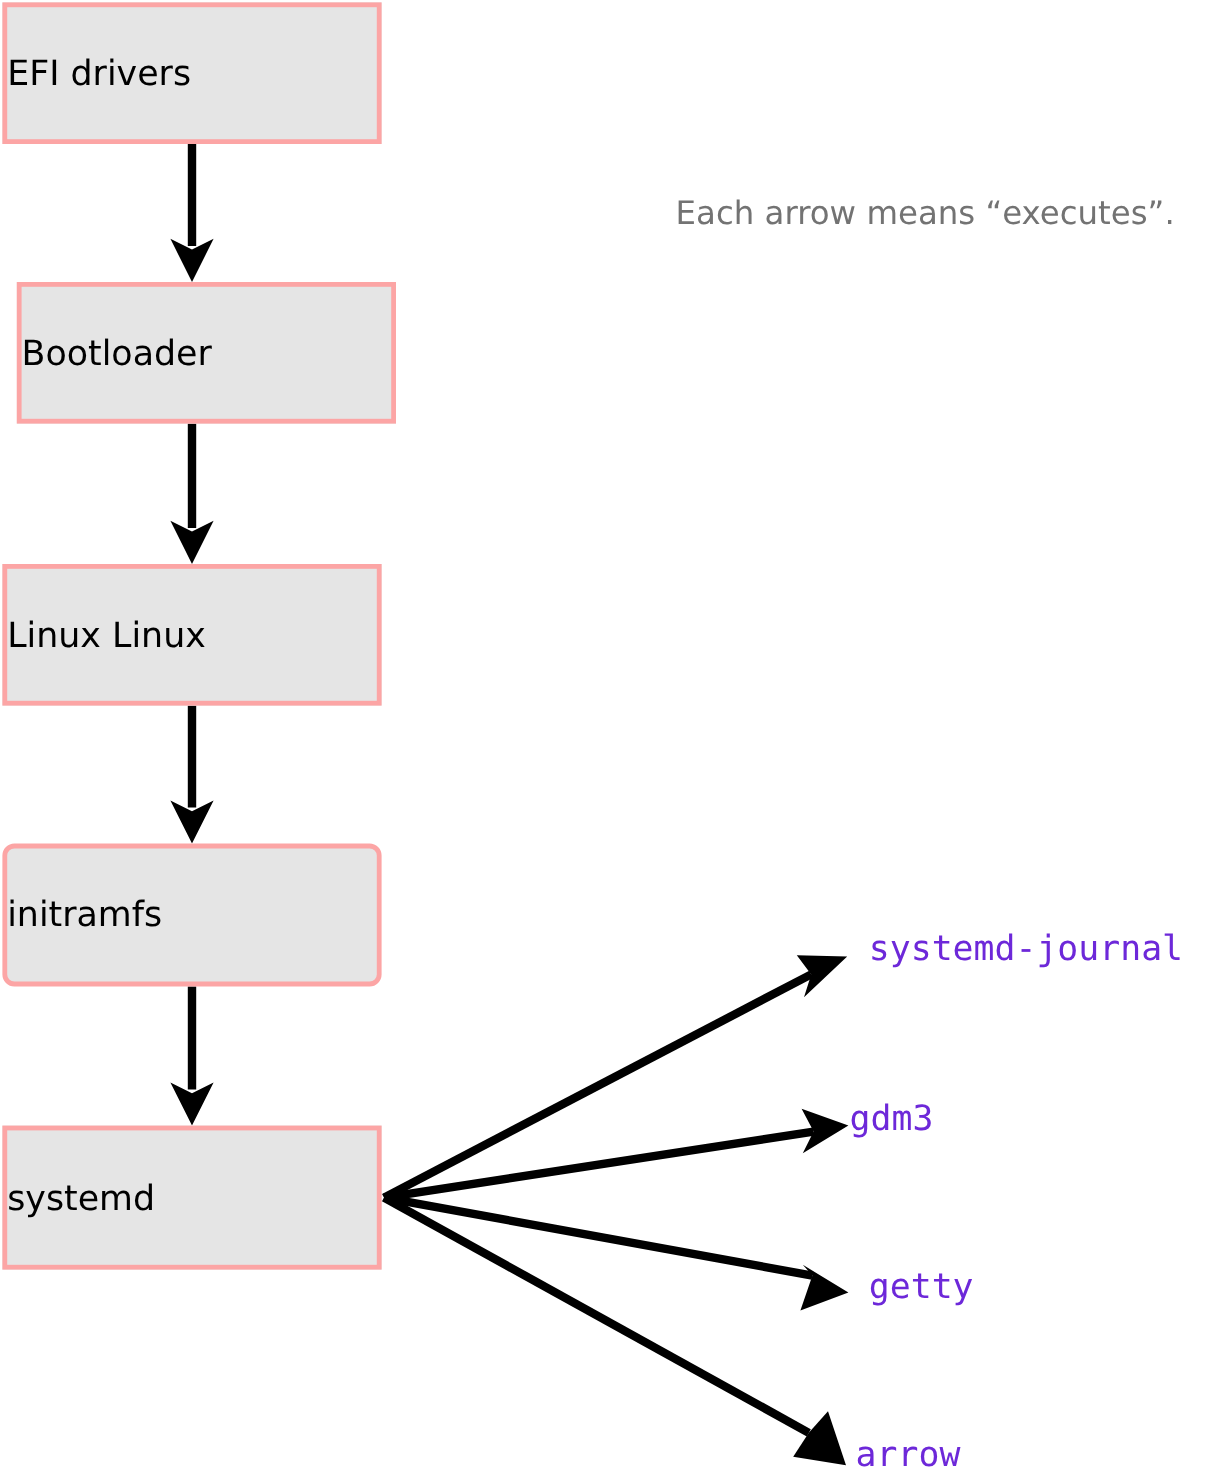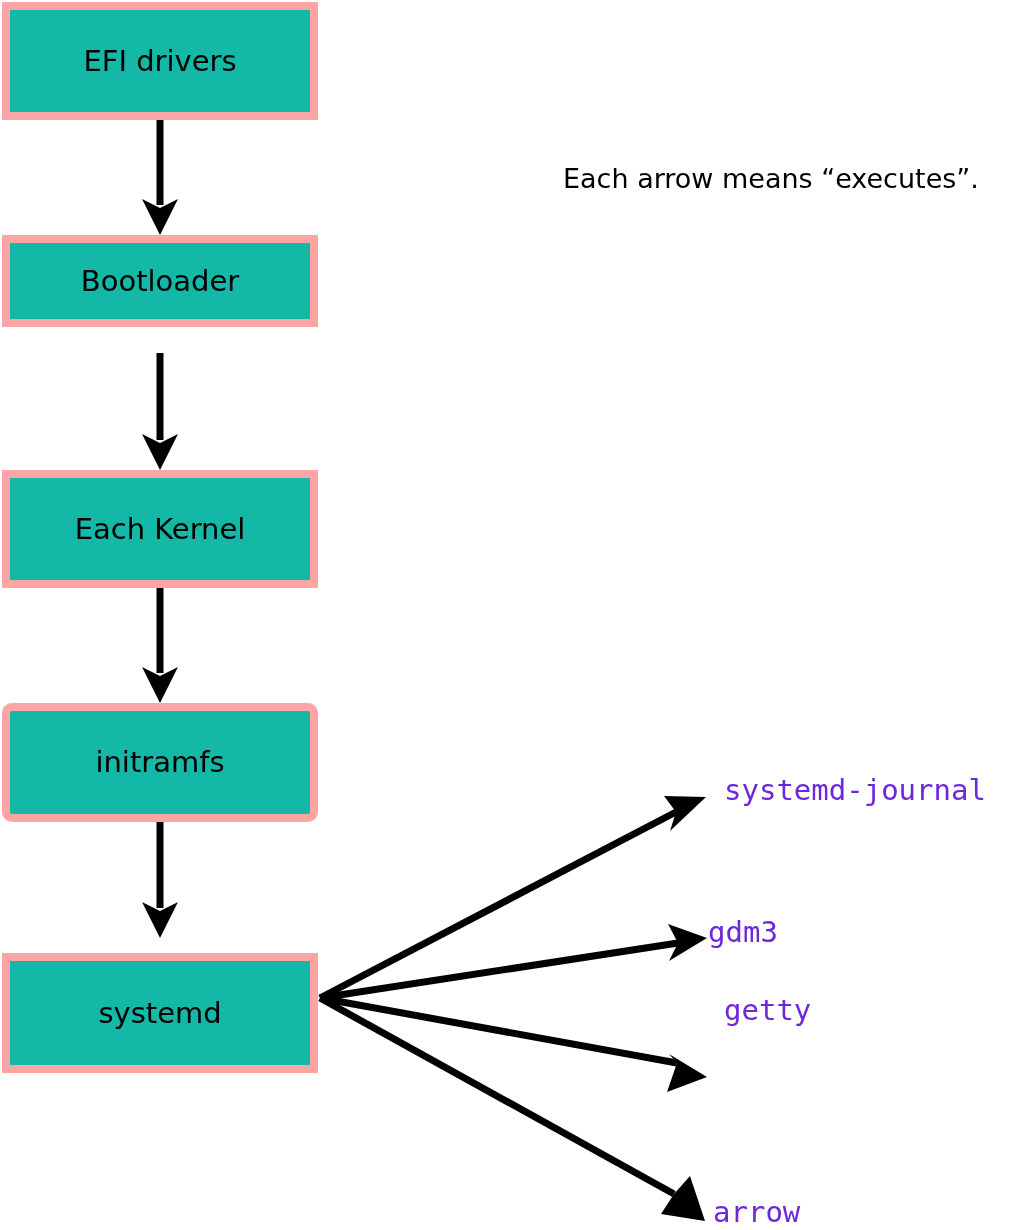--- a/index.html
+++ b/index.html
@@ -11,46 +11,45 @@
     position: relative;
     width: 1023px;
     height: 1230px;
     background: #ffffff;
     overflow: hidden;
     font-family: "DejaVu Sans", sans-serif;
   }
   .node-box {
     position: absolute;
     box-sizing: border-box;
-    border: 8px solid #fca5a5;
-    background: #14b8a6;
+    border: 4px solid #fca5a5;
+    background: #e5e5e5;
     display: flex;
     align-items: center;
-    justify-content: center;
   }
   .node-label {
     font-family: "DejaVu Sans", sans-serif;
     font-size: 29px;
     color: #000000;
     line-height: 1;
     white-space: nowrap;
   }
   .leaf-label {
     position: absolute;
     font-family: "DejaVu Sans Mono", monospace;
     font-size: 29px;
     color: #6d28d9;
     line-height: 1;
     white-space: nowrap;
   }
   .caption {
     position: absolute;
     font-family: "DejaVu Sans", sans-serif;
     font-size: 27px;
-    color: #000000;
+    color: #737373;
     line-height: 1;
     white-space: nowrap;
   }
   #edges {
     position: absolute;
     left: 0;
     top: 0;
     width: 1023px;
     height: 1230px;
     pointer-events: none;
@@ -101,39 +100,39 @@
     <g>
       <line x1="320" y1="998" x2="674" y2="1194" stroke="#000" stroke-width="7"></line>
       <path d="M 705 1221 L 661 1214 L 674 1194 L 690 1176 Z" fill="#000"></path>
     </g>
   </svg>
 
   <div class="node-box" style="left:2px; top:2px; width:316px; height:118px;">
     <span class="node-label">EFI drivers</span>
   </div>
 
-  <div class="node-box" style="left:2px; top:235px; width:316px; height:92px;">
+  <div class="node-box" style="left:14px; top:235px; width:316px; height:118px;">
     <span class="node-label">Bootloader</span>
   </div>
 
   <div class="node-box" style="left:2px; top:470px; width:316px; height:118px;">
-    <span class="node-label">Each Kernel</span>
+    <span class="node-label">Linux Linux</span>
   </div>
 
   <div class="node-box" style="left:2px; top:703px; width:316px; height:119px;border-radius:10px;">
     <span class="node-label">initramfs</span>
   </div>
 
-  <div class="node-box" style="left:2px; top:938px; width:316px; height:120px;margin-top:15px;">
+  <div class="node-box" style="left:2px; top:938px; width:316px; height:120px;">
     <span class="node-label">systemd</span>
   </div>
 
   <span class="leaf-label" style="left:724px; top:776px;">systemd-journal</span>
 
   <span class="leaf-label" style="left:708px; top:918px;">gdm3</span>
 
-  <span class="leaf-label" style="left:724px; top:996px;">getty</span>
+  <span class="leaf-label" style="left:724px; top:1058px;">getty</span>
 
   <span class="leaf-label" style="left:713px; top:1198px;">arrow</span>
 
   <span class="caption" style="left:563px; top:165px;">Each arrow means “executes”.</span>
 
 </div>
 
 </body></html>

